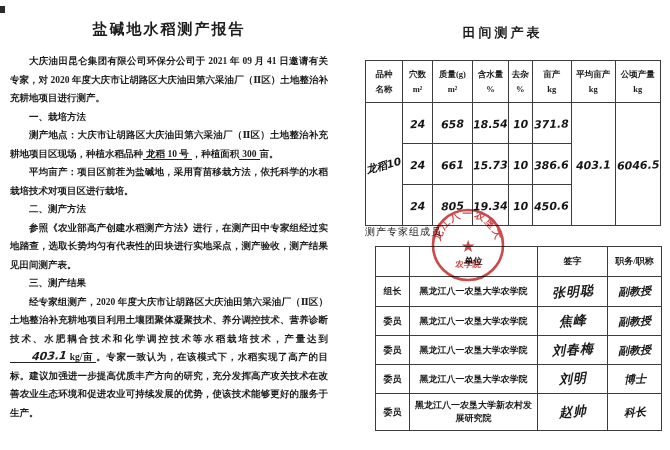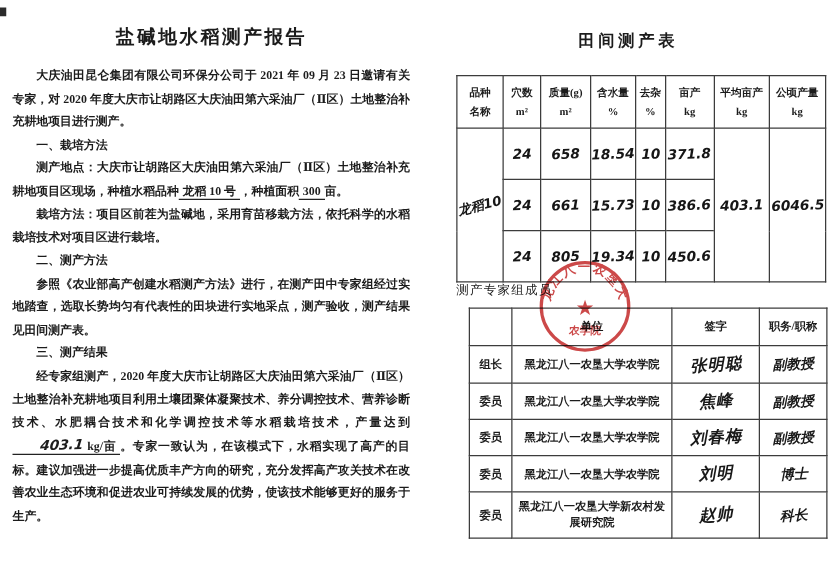--- a/index.html
+++ b/index.html
@@ -46,29 +46,29 @@
     opacity:0.88; mix-blend-mode:multiply; pointer-events:none; }
 </style>
 </head>
 <body>
 
 <div class="speck"></div>
 
 <div class="page-left">
   <div class="rpt-title">盐碱地水稻测产报告</div>
 
-  <p class="para">大庆油田昆仑集团有限公司环保分公司于 2021 年 09 月 23 日邀请有关专家，对 2020 年度大庆市让胡路区大庆油田第六采油厂（Ⅱ区）土地整治补充耕地项目进行测产。</p>
+  <p class="para">大庆油田昆仑集团有限公司环保分公司于 2021 年 09 月 41 日邀请有关专家，对 2020 年度大庆市让胡路区大庆油田第六采油厂（Ⅱ区）土地整治补充耕地项目进行测产。</p>
 
   <p class="hdg">一、栽培方法</p>
 
   <p class="para">
     <span>测产地点：大庆市让胡路区大庆油田第六采油厂（Ⅱ区）土地整治补充耕地项目区现场，种植水稻品种</span><span class="fill">龙稻 10 号</span><span>，种植面积</span><span class="fill">300</span><span>亩。</span>
   </p>
 
-  <p class="para">栽培方法：项目区前茬为盐碱地，采用育苗移栽方法，依托科学的水稻栽培技术对项目区进行栽培。</p>
+  <p class="para">平均亩产：项目区前茬为盐碱地，采用育苗移栽方法，依托科学的水稻栽培技术对项目区进行栽培。</p>
 
   <p class="hdg">二、测产方法</p>
 
   <p class="para">参照《农业部高产创建水稻测产方法》进行，在测产田中专家组经过实地踏查，选取长势均匀有代表性的田块进行实地采点，测产验收，测产结果见田间测产表。</p>
 
 
   <p class="hdg">三、测产结果</p>
 
   <p class="para">
     <span>经专家组测产，2020 年度大庆市让胡路区大庆油田第六采油厂（Ⅱ区）土地整治补充耕地项目利用土壤团聚体凝聚技术、养分调控技术、营养诊断技术、水肥耦合技术和化学调控技术等水稻栽培技术，产量达到</span><span class="fill"><span class="handwrite yield-hw">403.1</span>&nbsp;<span>kg/亩</span></span><span>。专家一致认为，在该模式下，水稻实现了高产的目标。建议加强进一步提高优质丰产方向的研究，充分发挥高产攻关技术在改善农业生态环境和促进农业可持续发展的优势，使该技术能够更好的服务于生产。</span>

